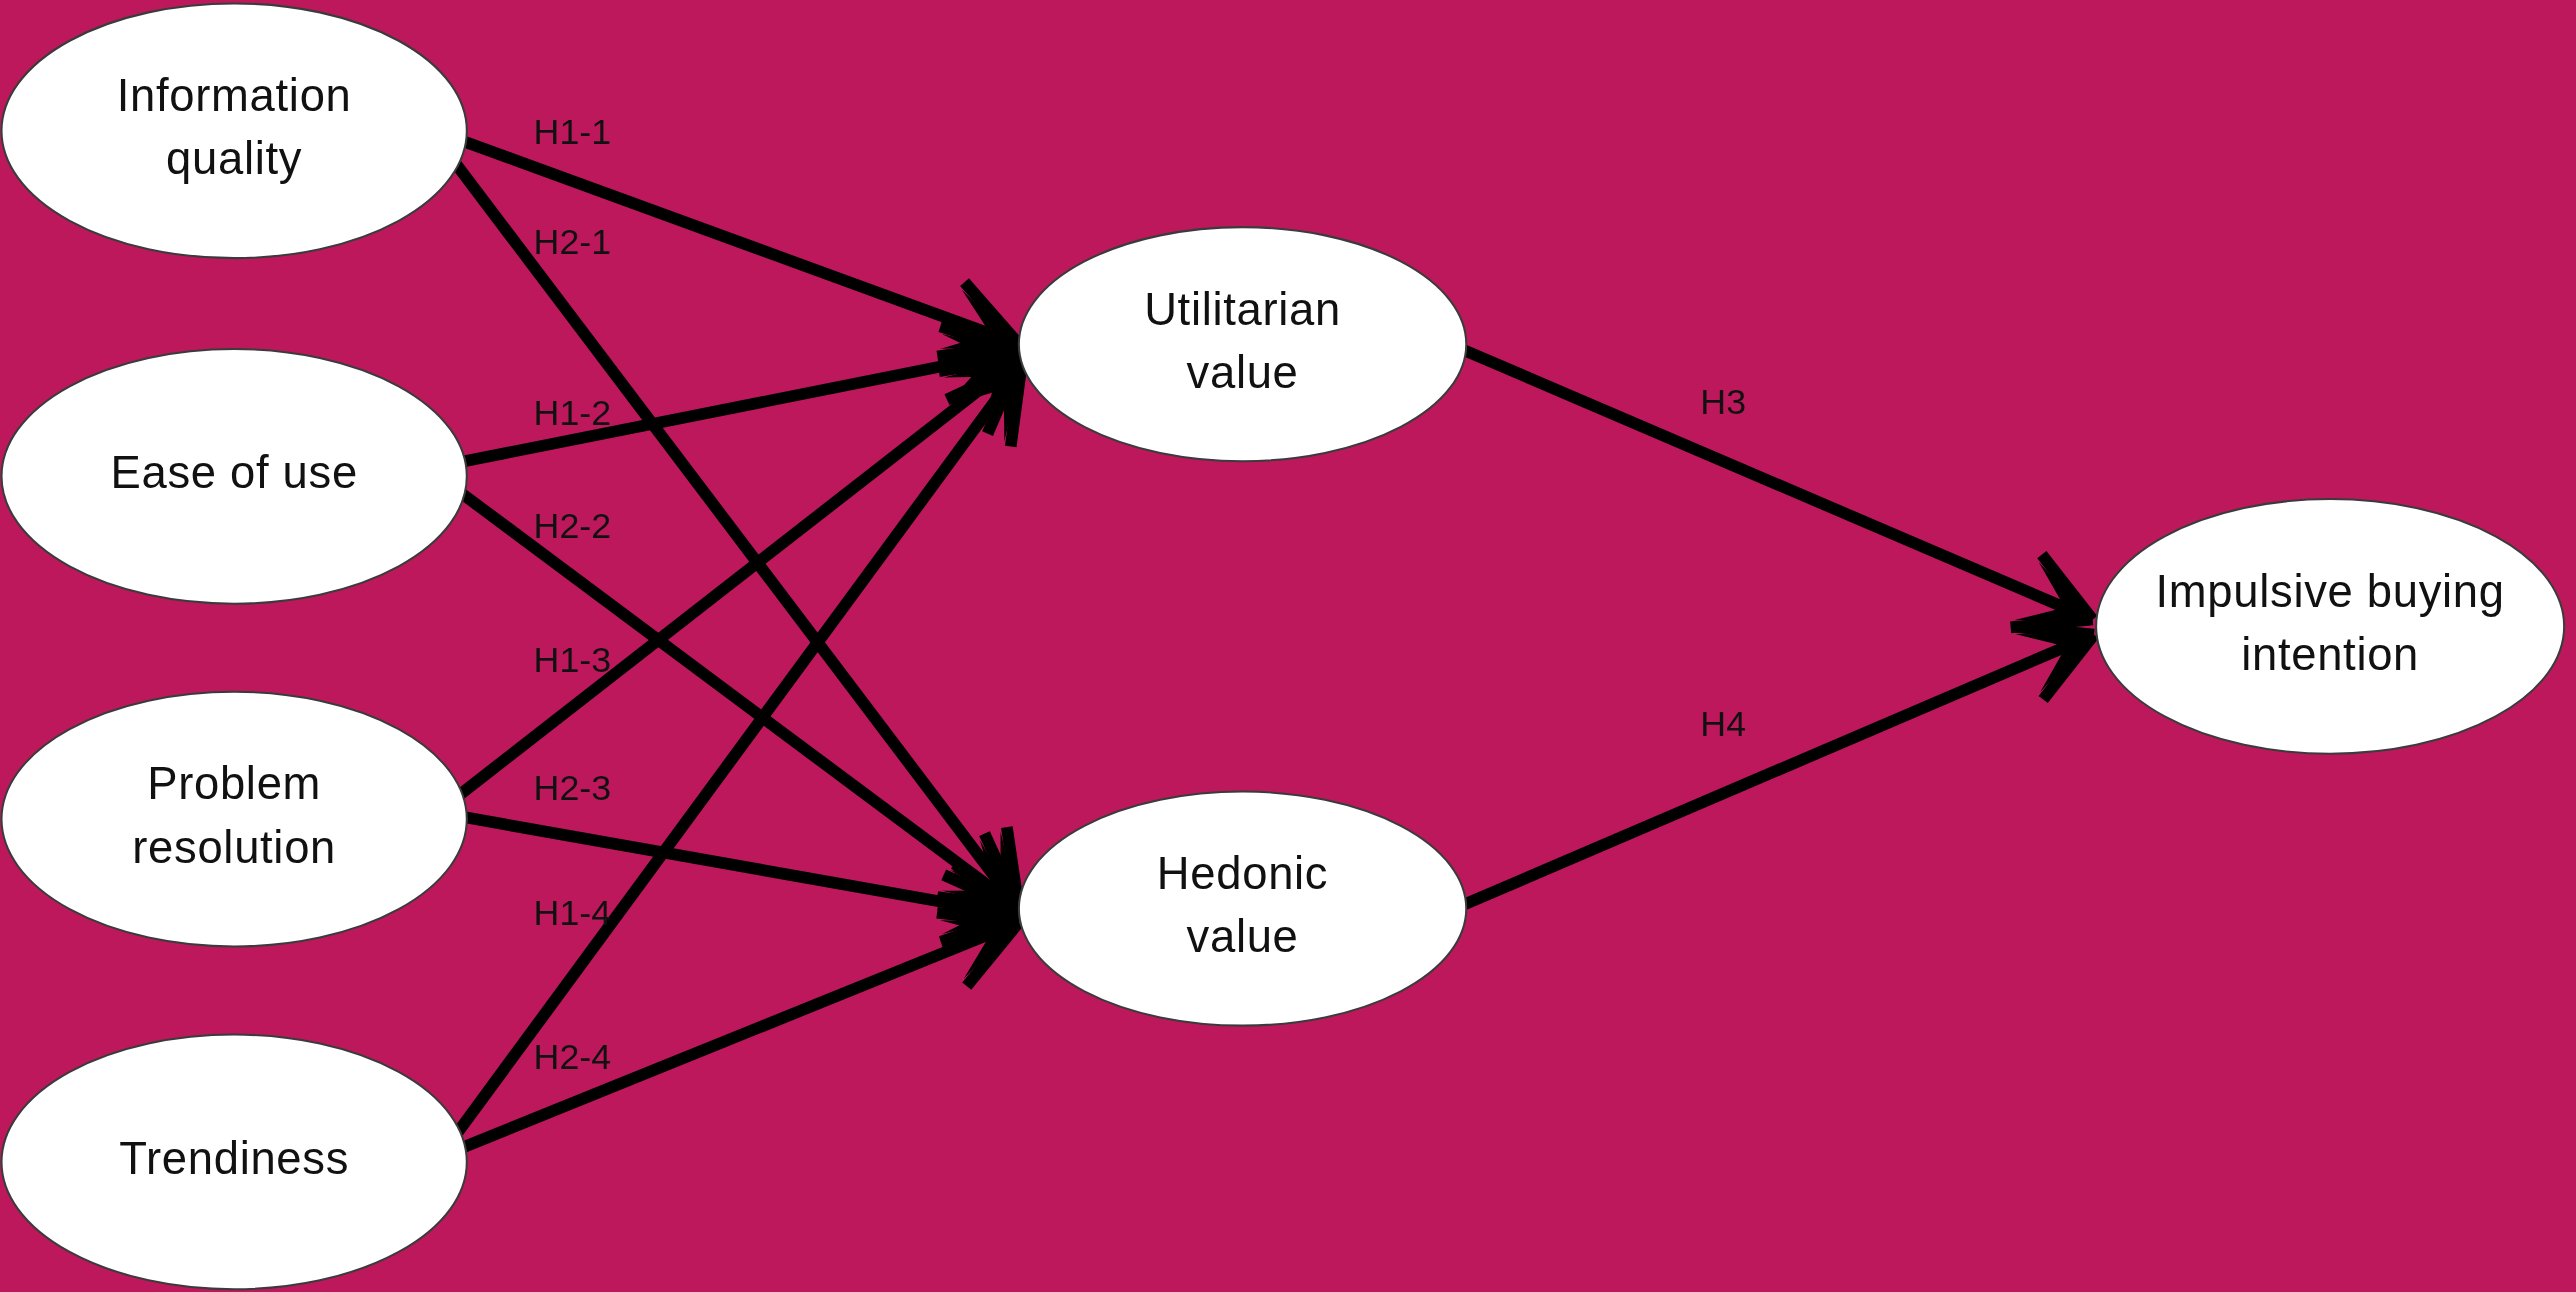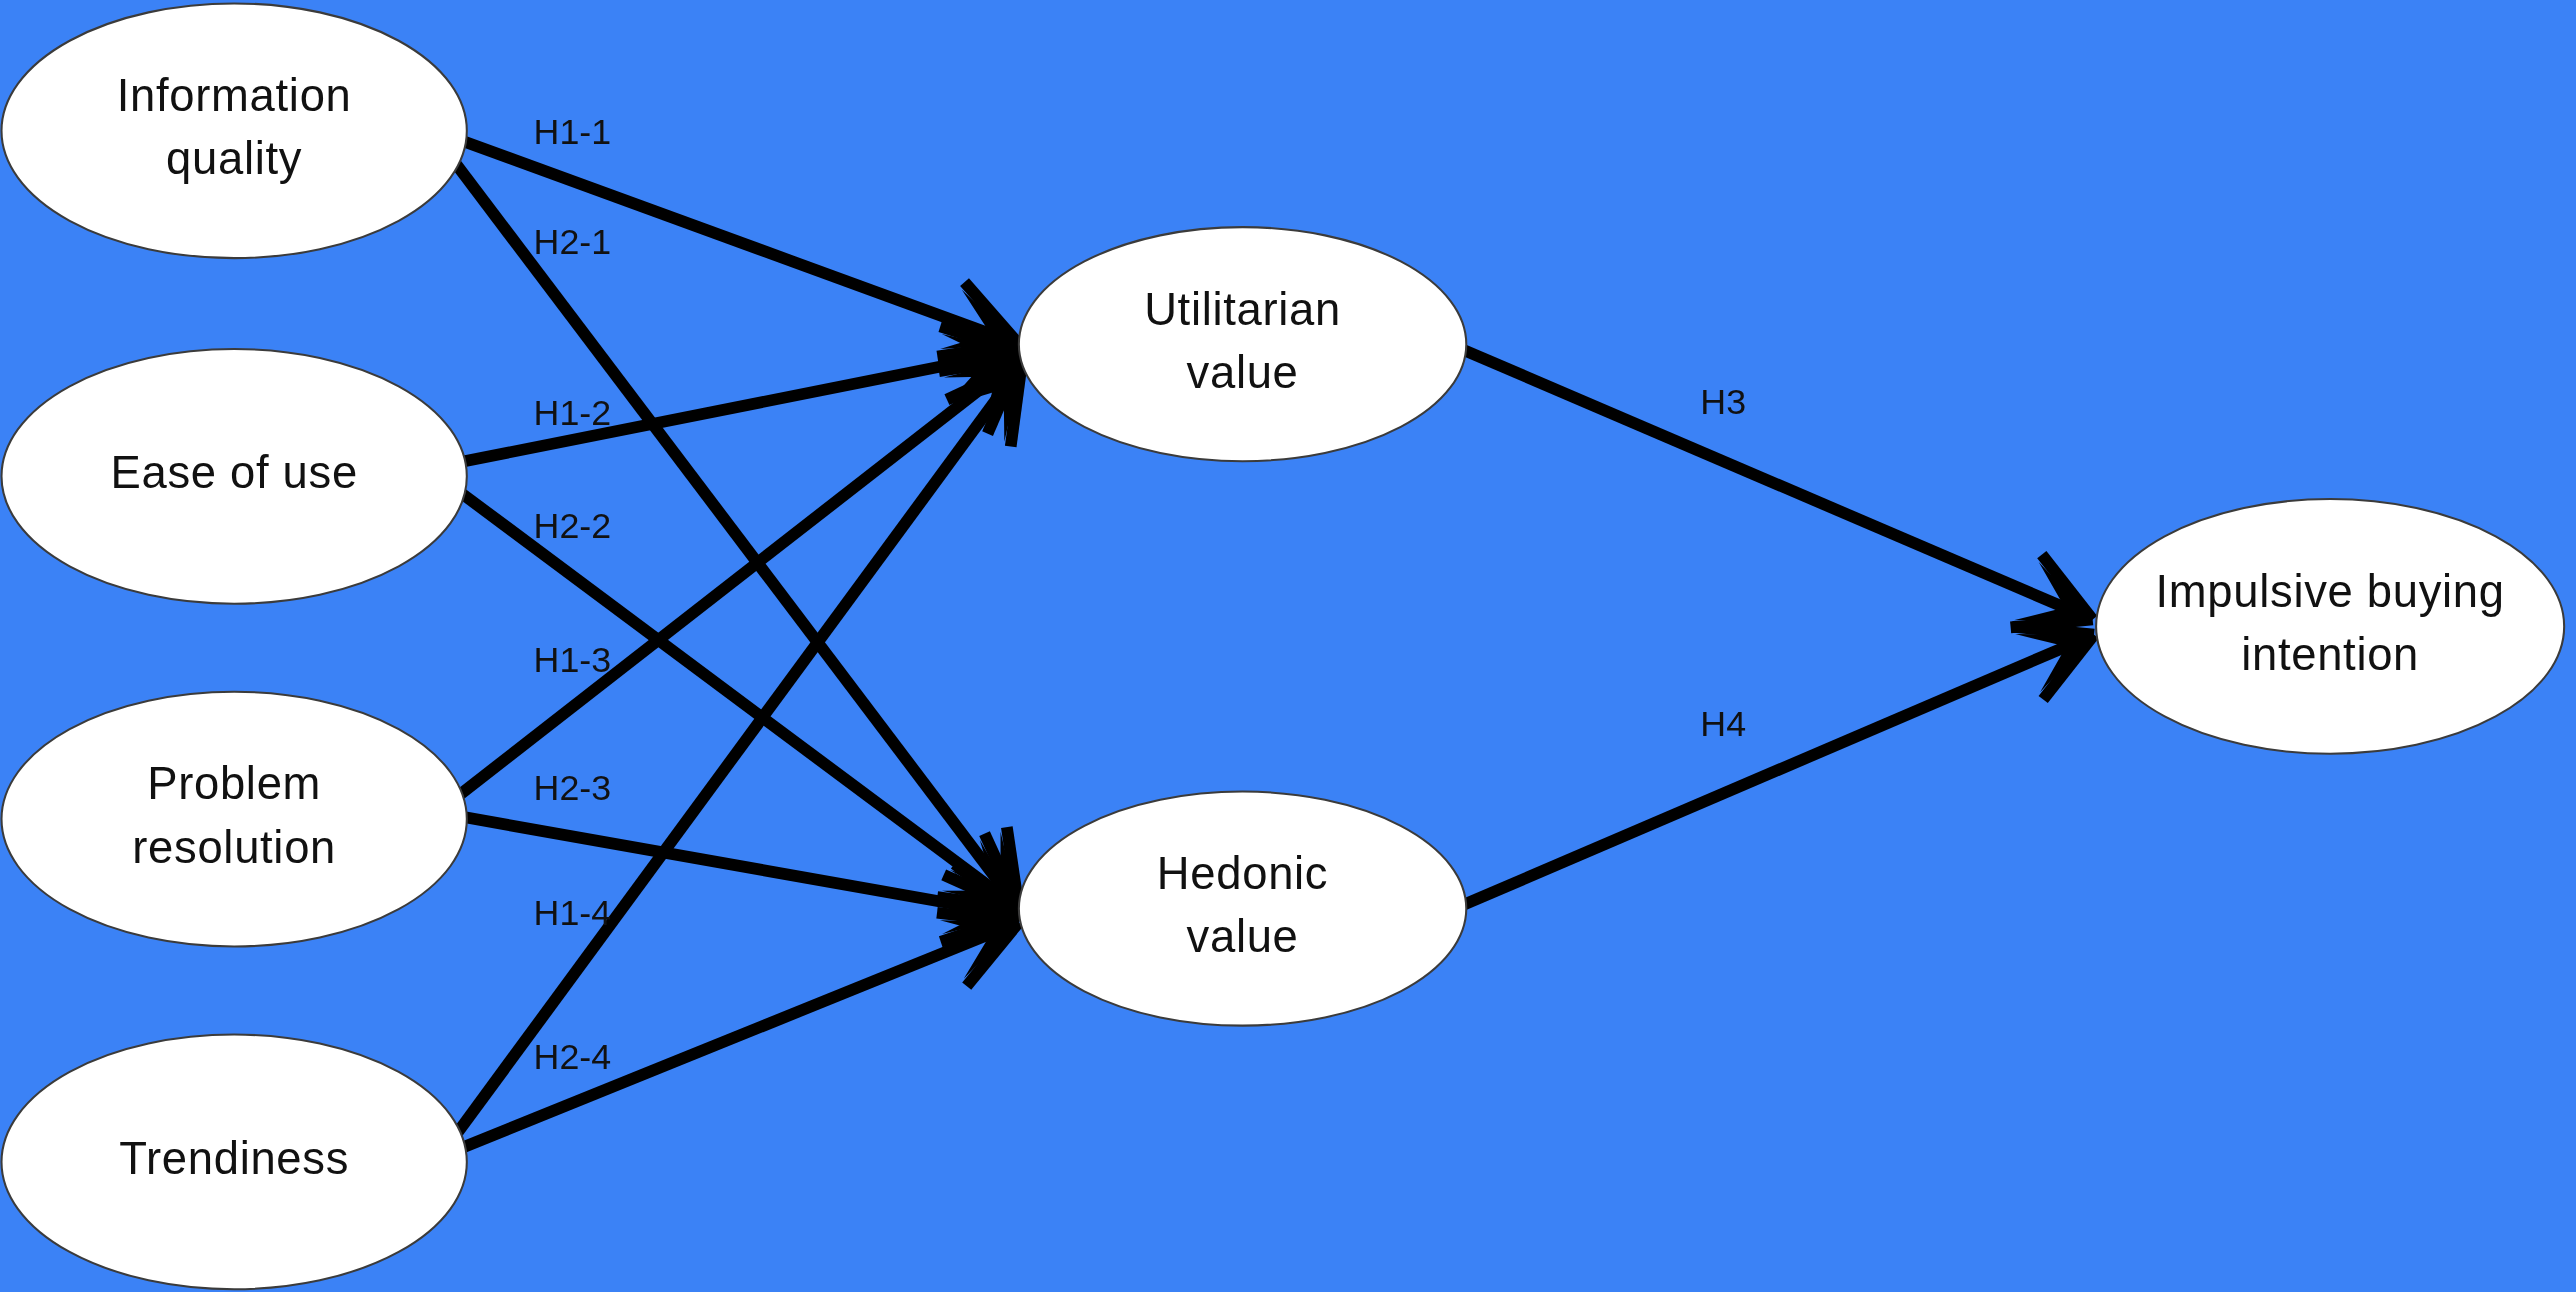--- a/index.html
+++ b/index.html
@@ -8,21 +8,21 @@
     padding: 0;
     background: #ffffff;
   }
   body {
     font-family: "Liberation Sans", sans-serif;
   }
   #diagram-root {
     position: relative;
     width: 2576px;
     height: 1292px;
-    background: #3b82f6;
+    background: #be185d;
     overflow: hidden;
   }
   #model-svg {
     display: block;
     width: 2576px;
     height: 1292px;
   }
   .node-ellipse {
     fill: #ffffff;
     stroke: #3b3b3b;

